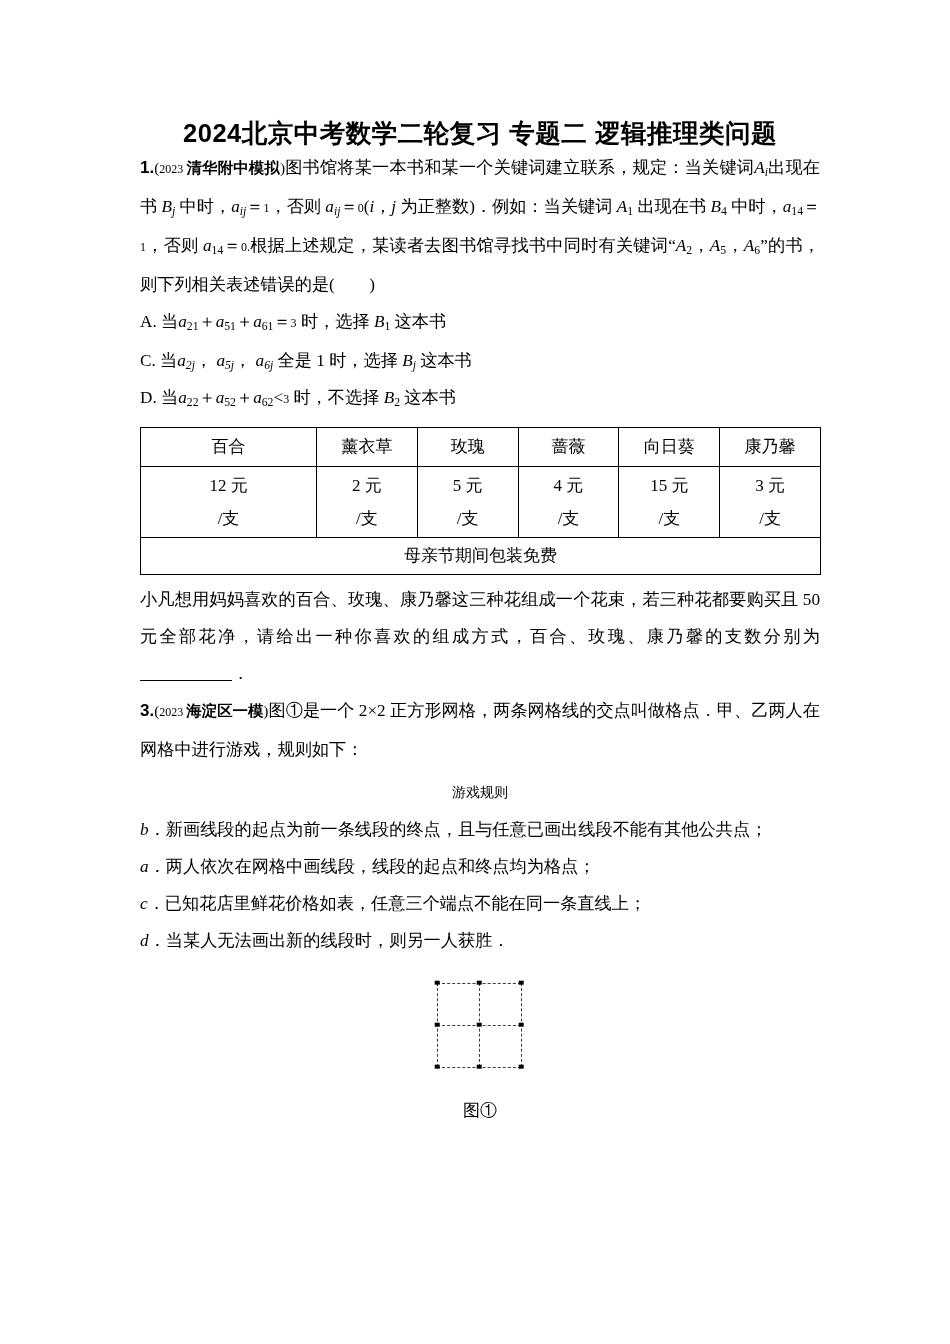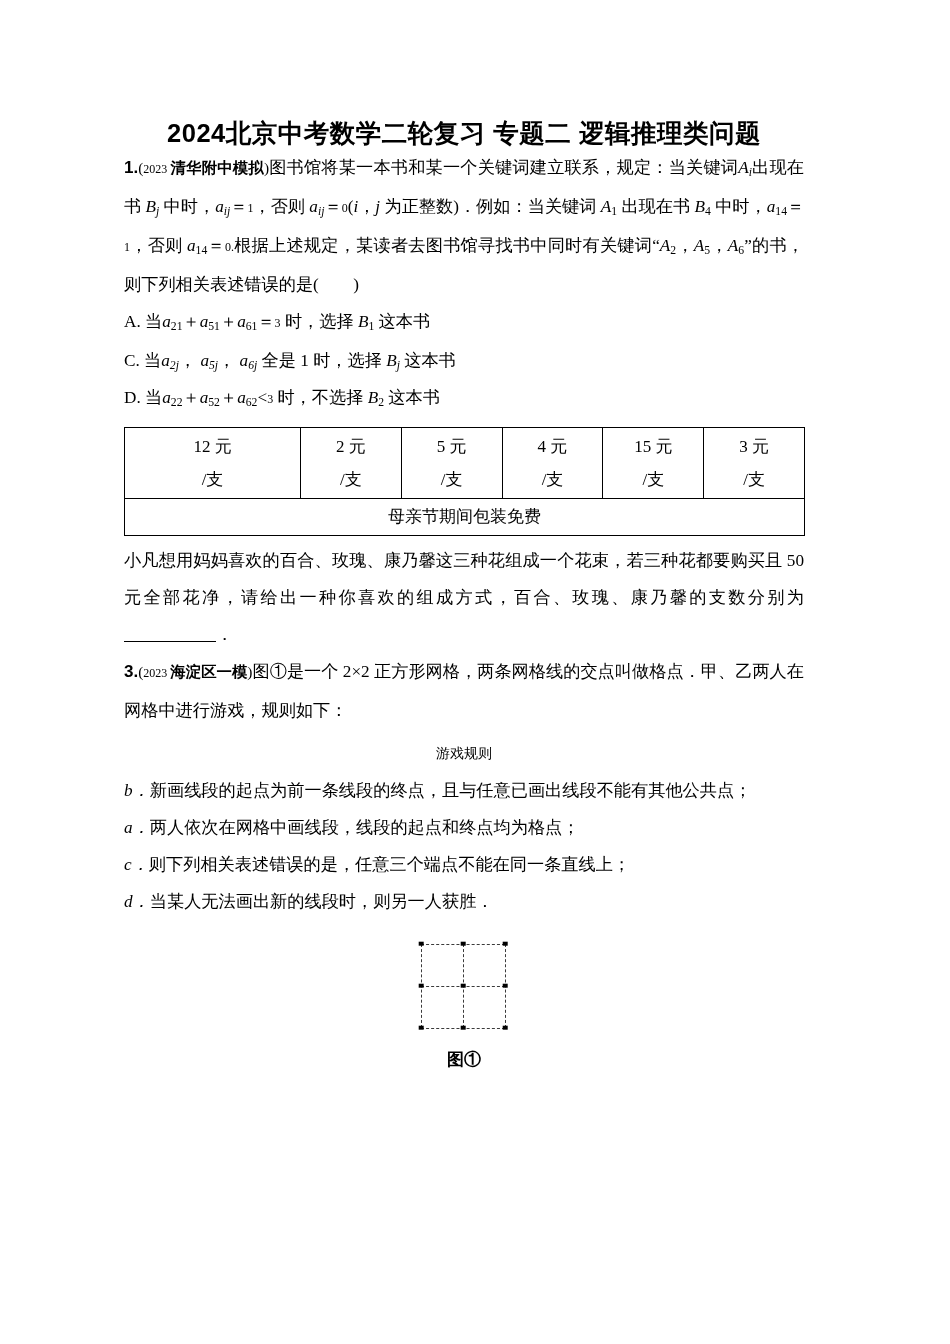--- a/index.html
+++ b/index.html
@@ -17,21 +17,21 @@
   }
   .page {
     position: relative;
     width: 950px;
     height: 1344px;
     padding: 0;
     box-sizing: border-box;
   }
   .content {
     position: absolute;
-    left: 124px;
+    left: 140px;
     top: 0;
     width: 680px;
   }
 
   
   .doc-title {
     font-family: "Liberation Sans", "DejaVu Sans", sans-serif;
     font-weight: bold;
     font-size: 25.5px;
     text-align: center;
@@ -163,23 +163,22 @@
   .dot {
     position: absolute;
     width: 4.6px;
     height: 4.6px;
     background: #000000;
     border-radius: 0;
     transform: translate(-2.3px, -2.3px);
   }
   .fig-caption {
     font-size: 17px;
-    margin-top: 14px;
+    margin-top: 26px;
     line-height: 24px;
-    font-weight: bold;
   }
   .blank-line {
     display: inline-block;
     border-bottom: 1.2px solid #000;
     width: 92px;
     height: 14px;
     vertical-align: -2px;
   }
 </style>
 </head>
@@ -221,20 +220,28 @@
         <colgroup>
           <col class="col-first">
             <col class="col-rest">
             <col class="col-rest">
           <col class="col-rest">
             <col class="col-rest">
             <col class="col-rest">
         </colgroup>
         <tbody>
           <tr>
+            <td class="name">百合</td>
+            <td class="name">薰衣草</td>
+            <td class="name">玫瑰</td>
+            <td class="name">蔷薇</td>
+            <td class="name">向日葵</td>
+            <td class="name">康乃馨</td>
+          </tr>
+          <tr>
             <td class="price">
               <span class="price-val">12 元</span>
               <span class="price-unit">/支</span>
             </td>
             <td class="price">
               <span class="price-val">2 元</span>
               <span class="price-unit">/支</span>
             </td>
             <td class="price">
               <span class="price-val">5 元</span>
@@ -271,21 +278,21 @@
 
       <p class="rules-title">游戏规则</p>
 
       <p class="rule">
         <span class="rule-label">b．</span><span>新画线段的起点为前一条线段的终点，且与任意已画出线段不能有其他公共点；</span>
       </p>
       <p class="rule">
         <span class="rule-label">a．</span><span>两人依次在网格中画线段，线段的起点和终点均为格点；</span>
       </p>
       <p class="rule">
-        <span class="rule-label">c．</span><span>则下列相关表述错误的是，任意三个端点不能在同一条直线上；</span>
+        <span class="rule-label">c．</span><span>已知花店里鲜花价格如表，任意三个端点不能在同一条直线上；</span>
       </p>
       <p class="rule">
         <span class="rule-label">d．</span><span>当某人无法画出新的线段时，则另一人获胜．</span>
       </p>
 
       <div class="figure-wrap">
         <div class="grid-fig">
           
           <div class="gline gh" style="top:0px;"></div>
           <div class="gline gh" style="top:42px;"></div>

